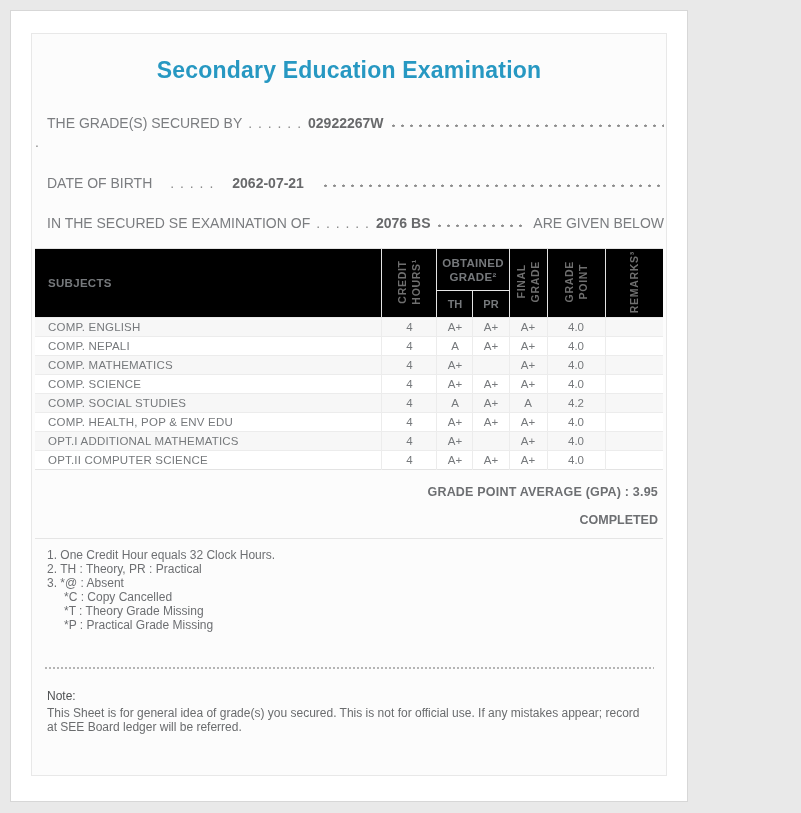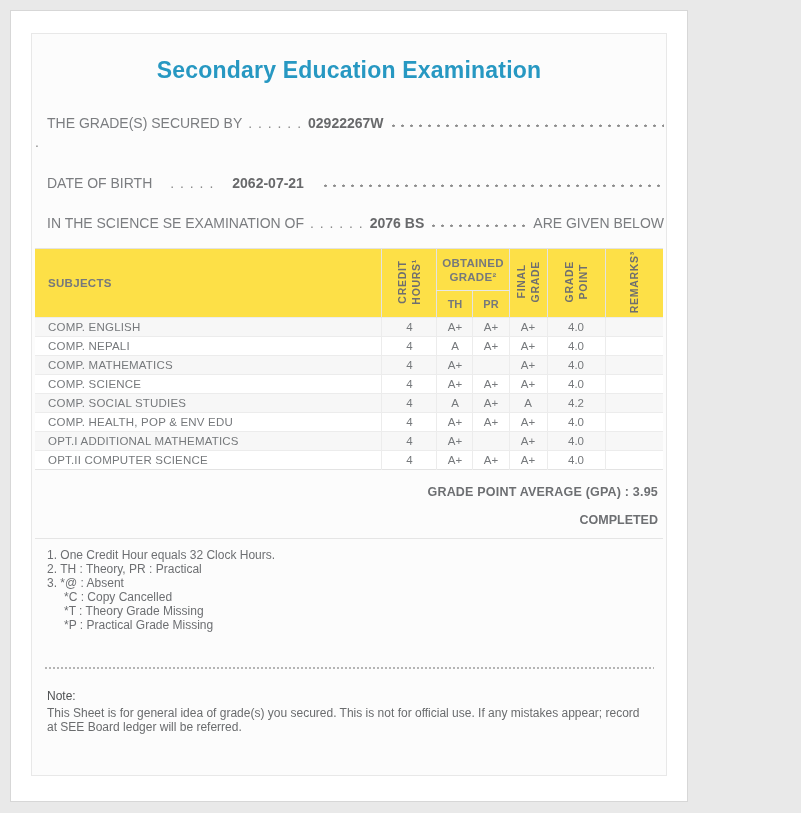--- a/index.html
+++ b/index.html
@@ -35,21 +35,21 @@
   .gap1 { margin-top:22px;gap:12px; }
   .gap2 { margin-top:21px; }
 
   
   table.grades {
     width:calc(100% - 6px); margin:15px 3px 0 3px;
     border-collapse:collapse; table-layout:fixed;
     border-top:1px solid #e3e3e3; border-bottom:1px solid #e3e3e3;
   }
   table.grades th, table.grades td { font-size:11.5px; color:#76797c; }
-  thead th { background:#fde047; font-weight:bold; color:#6f6f6f; border-left:1px solid #e3e3e3; }
+  thead th { background:#000000; font-weight:bold; color:#6f6f6f; border-left:1px solid #e3e3e3; }
   thead tr:first-child th:first-child { border-left:none; }
   th.subjects-th { text-align:left; padding-left:13px; font-size:11.5px; letter-spacing:0.3px;margin-top:46px; }
   th.vert-th { vertical-align:middle; text-align:center; padding:2px 0; }
   .vtext {
     display:inline-block; writing-mode:vertical-rl; transform:rotate(180deg);
     white-space:pre-line; font-size:10.5px; letter-spacing:0.7px; line-height:1.35;
     font-weight:bold; color:#6f6f6f;
   }
   th.obtained-th { height:34px; text-align:center; border-bottom:1px solid #e7e7e7; font-size:11px; }
   .obtained-label { white-space:pre-line; line-height:14px; letter-spacing:0.3px; display:inline-block; }
@@ -100,21 +100,21 @@
       <div class="stmt-wrap">.</div>
 
       <div class="stmt gap1">
         <span class="lbl">DATE OF BIRTH</span>
         <span class="dots">. . . . .</span>
         <span class="val">2062-07-21</span>
         <span class="leader"></span>
       </div>
 
       <div class="stmt gap2">
-        <span class="lbl">IN THE SCIENCE SE EXAMINATION OF</span>
+        <span class="lbl">IN THE SECURED SE EXAMINATION OF</span>
         <span class="dots">. . . . . .</span>
         <span class="val">2076 BS</span>
         <span class="leader"></span>
         <span class="tail">ARE GIVEN BELOW</span>
       </div>
     </div>
 
     <table class="grades">
       <colgroup>
         <col style="width:auto">

